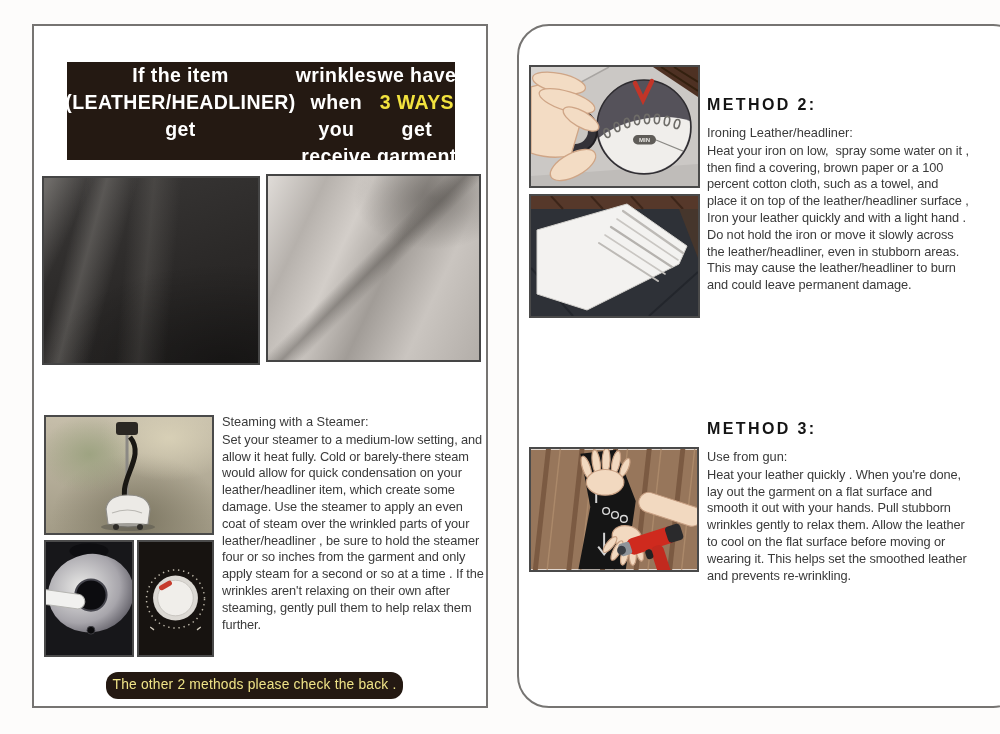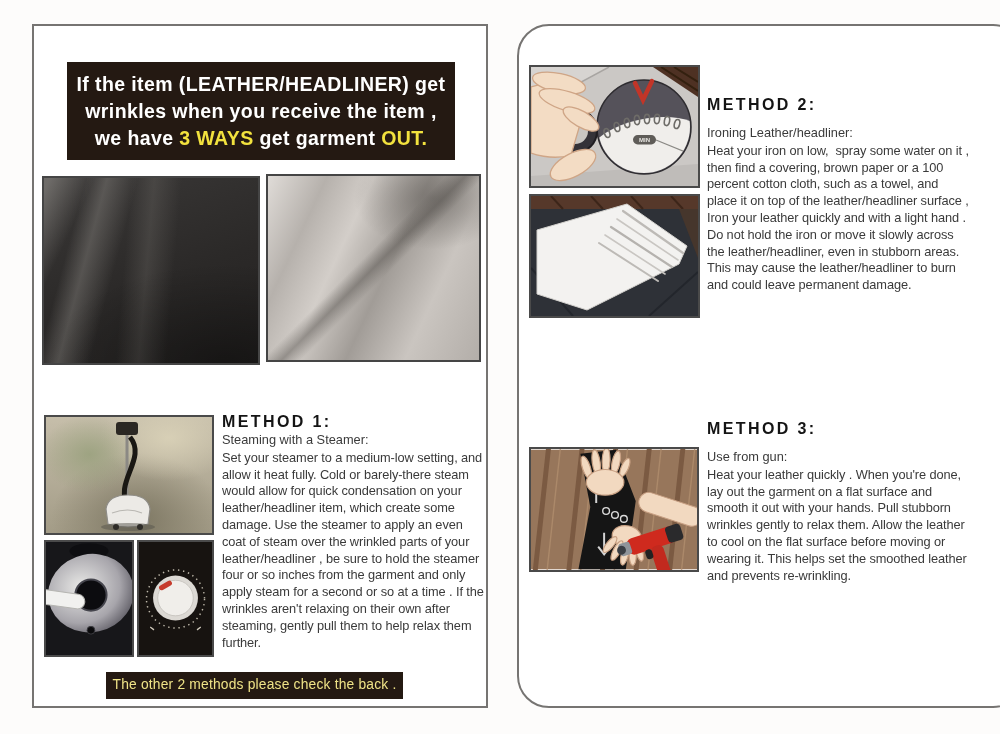--- a/index.html
+++ b/index.html
@@ -16,27 +16,27 @@
   #panel-left{left:32px;width:456px;}
   #panel-right{left:517px;width:508px;border-radius:32px;}
 
   
   .banner{
     position:absolute;background:#241912;color:#fff;text-align:center;
     box-sizing:border-box;
   }
   #banner-top{
     left:33px;top:36px;width:388px;height:98px;
-    display:flex;flex-direction:column;justify-content:center;
+    display:flex;flex-direction:row;justify-content:center;
     font-weight:bold;font-size:19.5px;line-height:27px;letter-spacing:.4px;
   }
   .accent{color:#f2e23e;}
   #banner-bottom{
     left:72px;top:646px;width:297px;height:27px;
-    color:#efe387;font-size:13.8px;line-height:26px;letter-spacing:.2px;
+    color:#efe387;font-size:13.8px;line-height:26px;letter-spacing:.2px;border-radius:12px;
   }
 
   
   .photo{position:absolute;border:2px solid #454545;box-sizing:border-box;}
   #photo-leather{
     left:8px;top:150px;width:218px;height:189px;
     background:
       radial-gradient(140% 90% at 85% 100%, rgba(0,0,0,.38), transparent 60%),
       linear-gradient(115deg, rgba(138,135,131,.65) 2%, transparent 17%),
       linear-gradient(105deg, transparent 16%, rgba(125,122,118,.5) 24%, transparent 36%),
@@ -140,21 +140,20 @@
           <circle cx="39" cy="57" r="24" fill="#dcd9d4"></circle>
           <circle cx="39" cy="57" r="19" fill="#f0eeea" stroke="#c7c4bf" stroke-width="1"></circle>
           <rect x="21" y="41" width="15" height="5.5" rx="2.7" fill="#c63b2c" transform="rotate(-30 28 44)"></rect>
           <path d="M12,88 l4,3 M66,88 l-4,3" stroke="#cfc9bb" stroke-width="1.4"></path>
         </svg>
       </div>
     </div>
   </div>
 
   <div class="method" id="method1-text">
-    <h3>METHOD 1:</h3>
     <div class="sub">Steaming with a Steamer:</div>
     <p class="body">Set your steamer to a medium-low setting, and allow it heat fully. Cold or barely-there steam would allow for quick condensation on your leather/headliner item, which create some damage. Use the steamer to apply an even coat of steam over the wrinkled parts of your leather/headliner , be sure to hold the steamer four or so inches from the garment and only apply steam for a second or so at a time . If the wrinkles aren't relaxing on their own after steaming, gently pull them to help relax them further.</p>
   </div>
 
   <div class="banner" id="banner-bottom">The other 2 methods please check the back .</div>
 </section>
 
 <section class="panel" id="panel-right">
 
   <div id="collage-iron">

